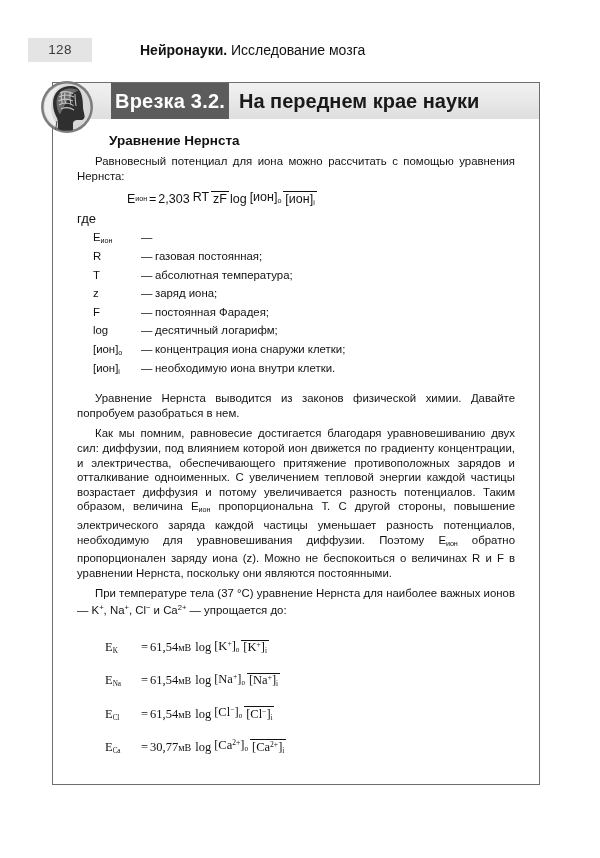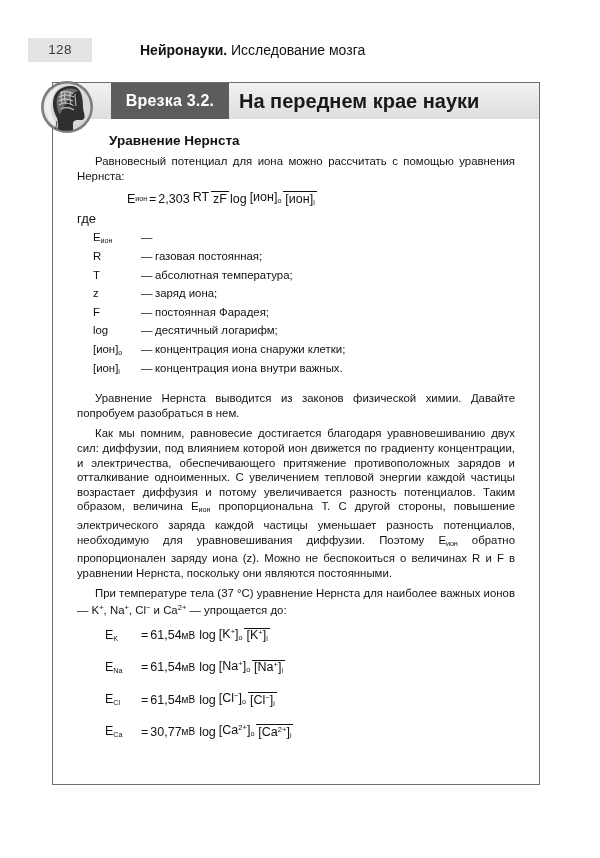--- a/index.html
+++ b/index.html
@@ -97,21 +97,21 @@
   }
   .badge-label {
     position: absolute;
     left: 58px;
     top: 0;
     width: 118px;
     height: 36px;
     line-height: 36px;
     text-align: center;
     color: #ffffff;
-    font-size: 16px;
+    font-size: 20px;
     font-weight: bold;
     letter-spacing: 0.2px;
   }
   .banner-title {
     position: absolute;
     left: 186px;
     top: 0;
     height: 36px;
     line-height: 36px;
     font-size: 20px;
@@ -209,22 +209,23 @@
   .defs .sym {
     width: 48px;
     flex: 0 0 48px;
     white-space: nowrap;
   }
   .defs .dsh { width: 14px; flex: 0 0 14px; }
   .defs .txt { flex: 1 1 auto; }
 
   
   .ion-eqs {
-    margin-top: 10px;
+    margin-top: 22px;
     padding-left: 52px;
+    font-family: Liberation Serif, serif;
   }
   .ion-eq {
     margin-bottom: 17px;
     font-size: 12.5px;
   }
   .ion-eq .lhs { min-width: 34px; display: inline-block; }
 </style>
 </head>
 <body>
 
@@ -325,21 +326,21 @@
           <span class="txt">десятичный логарифм;</span>
         </li>
         <li>
           <span class="sym"><span>[ион]</span><sub class="s">o</sub></span>
           <span class="dsh">—</span>
           <span class="txt">концентрация иона снаружи клетки;</span>
         </li>
         <li>
           <span class="sym"><span>[ион]</span><sub class="s">i</sub></span>
           <span class="dsh">—</span>
-          <span class="txt">концентрация иона внутри важных.</span>
+          <span class="txt">необходимую иона внутри клетки.</span>
         </li>
       </ul>
 
       <p class="para" style="margin-top:12px">Уравнение Нернста выводится из законов физической химии. Давайте попробуем разобраться в нем.</p>
 
       <p class="para"><span>Как мы помним, равновесие достигается благодаря уравновешиванию двух сил: диффузии, под влиянием которой ион движется по градиенту концентрации, и электричества, обеспечивающего притяжение противоположных зарядов и отталкивание одноименных. С увеличением тепловой энергии каждой частицы возрастает диффузия и потому увеличивается разность потенциалов. Таким образом, величина E</span><sub class="s">ион</sub><span> пропорциональна T. С другой стороны, повышение электрического заряда каждой частицы уменьшает разность потенциалов, необходимую для уравновешивания диффузии. Поэтому E</span><sub class="s">ион</sub><span> обратно пропорционален заряду иона (z). Можно не беспокоиться о величинах R и F в уравнении Нернста, поскольку они являются постоянными.</span></p>
 
       <p class="para"><span>При температуре тела (37 °C) уравнение Нернста для наиболее важных ионов — K</span><sup class="s">+</sup><span>, Na</span><sup class="s">+</sup><span>, Cl</span><sup class="s">−</sup><span> и Ca</span><sup class="s">2+</sup><span> — упрощается до:</span></p>
 
       <div class="ion-eqs">

